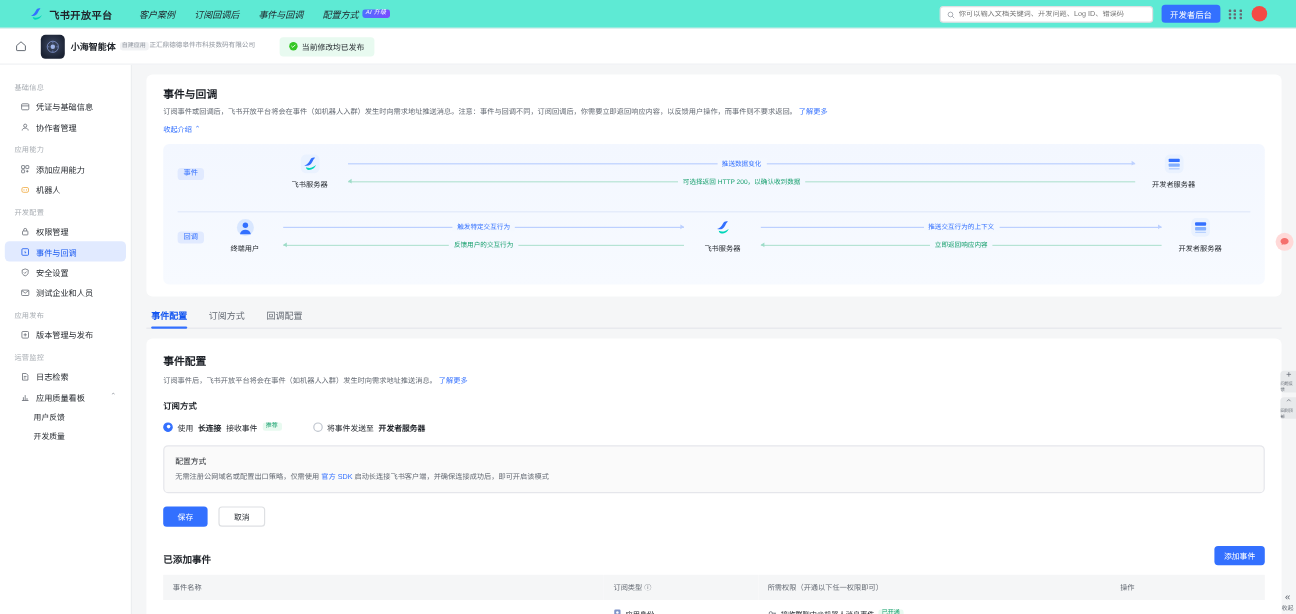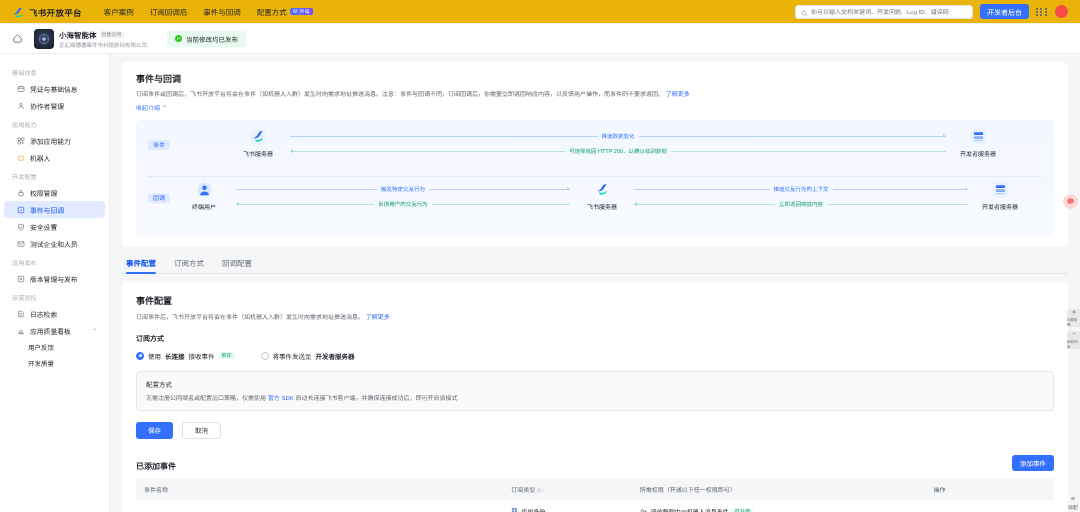--- a/index.html
+++ b/index.html
@@ -7,27 +7,27 @@
     width: 1080px; height: 512px;
     font-family: "Liberation Sans", "DejaVu Sans", sans-serif;
     background: #f5f6f7;
     color: #1f2329;
     overflow: hidden;
   }
   .app { width: 1080px; height: 512px; position: relative; display: flex; flex-direction: column; }
 
   
   .topnav {
-    height: 24px; background: #eab308; display: flex; align-items: center;
-    padding: 0 8px; border-bottom: 1px solid #eceef0; flex: 0 0 24px;
+    height: 24px; background: #5eead4; display: flex; align-items: center;
+    padding: 0 20px; border-bottom: 1px solid #eceef0; flex: 0 0 24px;
   }
   .brand { display: flex; align-items: center; gap: 4px; padding-left: 4px; }
   .brand-logo { width: 13px; height: 13px; position: relative; }
   .brand-name { font-size: 8.5px; font-weight: bold; color: #1f2329; letter-spacing: .3px; }
-  .topnav-menu { display: flex; align-items: center; gap: 16px; margin-left: 22px; }
+  .topnav-menu { display: flex; align-items: center; gap: 16px; margin-left: 22px; font-style: italic; }
   .topnav-item { font-size: 7.5px; color: #1f2329; cursor: pointer; white-space: nowrap; display:flex; align-items:center; gap:3px;}
   .ai-badge {
     background: linear-gradient(90deg,#4b6fff,#7a4bff); color: #fff;
     font-size: 5px; border-radius: 2px; padding: 1px 3px; line-height: 1; letter-spacing:.2px;
   }
   .topnav-right { margin-left: auto; display: flex; align-items: center; gap: 7px; padding-right: 4px; }
   .search-box {
     width: 178px; height: 14px; border: 1px solid #dee0e3; border-radius: 3px;
     display: flex; align-items: center; gap: 3px; padding: 0 5px; background: #fff;
   }
@@ -49,21 +49,21 @@
     height: 30px; background: #fff; border-bottom: 1px solid #eceef0;
     display: flex; align-items: center; padding: 0 10px; gap: 10px; flex: 0 0 30px;
   }
   .home-icon { width: 14px; height: 14px; display:flex;align-items:center;justify-content:center; cursor:pointer;}
   .app-ident { display: flex; align-items: center; gap: 5px; }
   .app-logo {
     width: 20px; height: 20px; border-radius: 4px;
     background: radial-gradient(circle at 50% 45%, #3f4a63 0%, #1b2233 75%);
     display:flex;align-items:center;justify-content:center; position:relative; overflow:hidden;
   }
-  .app-meta { display: flex; flex-direction: column; gap: 1px; }
+  .app-meta { display: flex; flex-direction: row; gap: 1px; }
   .app-name-row { display: flex; align-items: center; gap: 3px; }
   .app-name { font-size: 7.5px; font-weight: bold; color: #1f2329; }
   .tag-grey { font-size: 5px; color: #8f959e; background: #f2f3f5; border-radius: 2px; padding: 1px 2px; line-height:1; }
   .app-company { font-size: 5.5px; color: #8f959e; }
   .publish-pill {
     display: flex; align-items: center; gap: 4px; background: #e8faf0;
     border-radius: 3px; height: 16px; padding: 0 8px; margin-left: 10px;
   }
   .publish-pill .dot { width: 7px; height: 7px; border-radius: 50%; background: #34c724; display:flex;align-items:center;justify-content:center;}
   .publish-text { font-size: 6.5px; color: #1f2329; }

